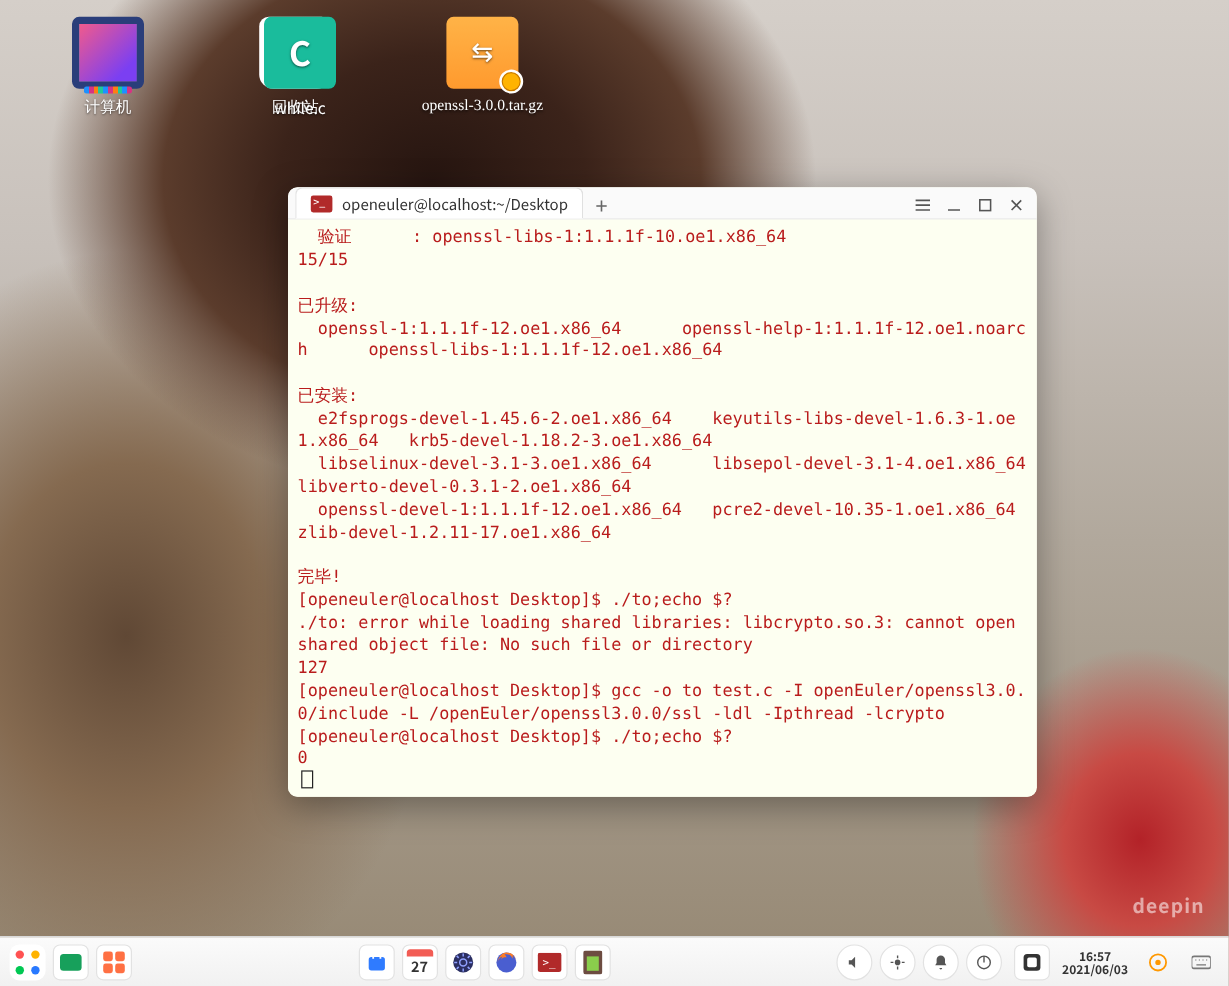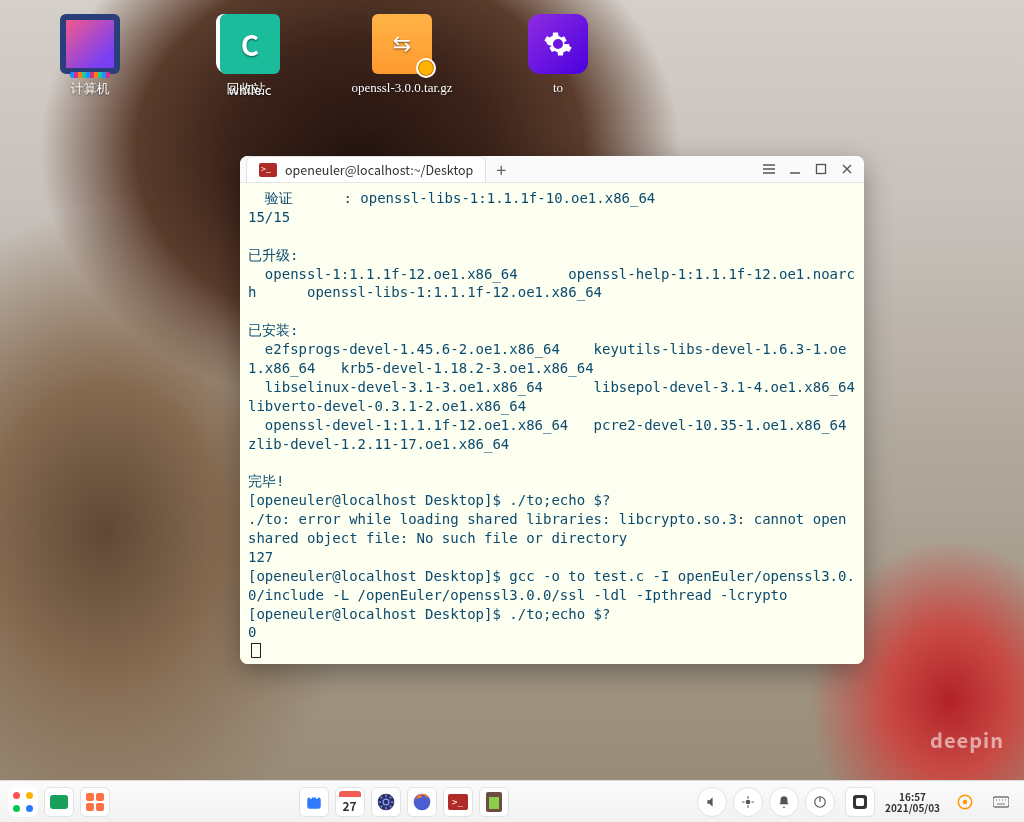--- a/index.html
+++ b/index.html
@@ -18,23 +18,23 @@
   .wallpaper {
     position: absolute; inset: 0;
     background:
       radial-gradient(ellipse 320px 260px at 360px 150px, #261510 0%, #3b231a 40%, #5b3c2c 70%, rgba(128,102,82,0) 100%),
       radial-gradient(ellipse 260px 320px at 105px 530px, #604835 0%, #856a50 45%, rgba(170,150,120,0) 100%),
       radial-gradient(ellipse 140px 160px at 950px 700px, #b32228 0%, #c84a44 45%, rgba(200,74,68,0) 100%),
       linear-gradient(180deg, #d5cfc9 0%, #c8c1bb 25%, #b1a89c 55%, #958772 100%);
   }
   .deepin-mark {
     position: absolute;
-    right: 20px; bottom: 68px;
+    right: 20px; bottom: 56px;
     color: rgba(255,255,255,0.55);
-    font-size: 20px; font-weight: 600;
+    font-size: 16px; font-weight: 600;
     letter-spacing: 1px;
   }
 
   
   .icon-grid {
     position: absolute;
     left: 30px; top: 14px;
     display: flex; flex-direction: row;
     gap: 36px;
     font-family: Liberation Serif, serif;
@@ -74,41 +74,41 @@
     background: #fdfff1;
     border-radius: 8px;
     box-shadow: 0 8px 28px rgba(0,0,0,0.35);
     display: flex; flex-direction: column;
     overflow: hidden;
   }
   .titlebar {
     height: 34px;
     background: #fafafa;
     border-bottom: 1px solid #e6e6e6;
-    display: flex; align-items: center;
+    display: flex; align-items: flex-end;
     padding: 0 6px; gap: 4px;
   }
   .tab {
     display: flex; align-items: center; gap: 8px;
     padding: 4px 12px; height: 26px;
     background: #fff;
     border: 1px solid #e0e0e0; border-bottom: none;
     border-radius: 6px 6px 0 0;
     font-size: 12.5px; color: #333;
   }
   .tab .term-badge { width: 18px; height: 14px; background: #b12a2a; border-radius:2px; position:relative; }
   .tab .term-badge::after { content:">_"; color:#fff; font-size:9px; position:absolute; top:-1px; left:2px; }
   .newtab { width:22px; height:22px; display:flex; align-items:center; justify-content:center; color:#666; font-size:18px; cursor:pointer; }
   .titlebar .spacer { flex:1; }
   .win-btn { width:22px; height:22px; display:flex; align-items:center; justify-content:center; color:#555; border-radius:4px; cursor:pointer; }
   .terminal-body {
     flex:1; padding: 6px 8px 8px 8px;
     font-family: "DejaVu Sans Mono","Liberation Mono","Courier New",monospace;
     font-size: 14px; line-height: 1.35;
-    color: #0c4a6e; background: #fdfff1;
+    color: #b91c1c; background: #fdfff1;
     white-space: pre-wrap; word-break: break-all;
   }
   .cursor-box { display:inline-block; width:10px; height:15px; border:1px solid #222; margin-left:3px; vertical-align:-2px; }
 
   
   .taskbar {
     position: absolute; left:0; right:0; bottom:0;
     height: 42px; border-top: 4px solid #efefef00;
     background: linear-gradient(180deg,#fbfbfb,#f1f1f1);
     border-top: 1px solid #d9d9d9;
@@ -155,28 +155,20 @@
     <div class="desktop-item">
       <div class="desk-icon icon-trash"></div>
       <div class="label">回收站</div>
     </div>
     <div class="desktop-item">
       <div class="desk-icon icon-tgz">
           <span>⇆</span>
         </div>
       <div class="label">openssl-3.0.0.tar.gz</div>
     </div>
-    <div class="desktop-item">
-      <div class="desk-icon icon-app">
-        <svg viewBox="0 0 24 24" fill="white">
-            <path d="M12 8a4 4 0 100 8 4 4 0 000-8zm9 4a8.9 8.9 0 01-.1 1.3l2 1.6-2 3.4-2.4-1a7.3 7.3 0 01-2.2 1.3l-.3 2.6h-4l-.3-2.6a7.3 7.3 0 01-2.2-1.3l-2.4 1-2-3.4 2-1.6A8.9 8.9 0 013 12a8.9 8.9 0 01.1-1.3l-2-1.6 2-3.4 2.4 1a7.3 7.3 0 012.2-1.3L8 2.8h4l.3 2.6a7.3 7.3 0 012.2 1.3l2.4-1 2 3.4-2 1.6c.07.43.1.87.1 1.3z"></path>
-          </svg>
-      </div>
-      <div class="label">to</div>
-    </div>
   </div>
 
   <div class="second-col">
     <div class="desktop-item">
       <div class="desk-icon icon-cfile">C</div>
       <div class="label">while.c</div>
     </div>
   </div>
 
   <div class="terminal-window">
@@ -314,21 +306,21 @@
           </svg>
       </div>
       <div class="tb-btn" style="margin-left:4px;">
         <svg width="16" height="16" viewBox="0 0 16 16">
             <rect x="1" y="1" width="14" height="14" rx="3" fill="#333"></rect>
             <rect x="4" y="4" width="8" height="8" rx="1.5" fill="#fff"></rect>
           </svg>
       </div>
       <div class="tb-date">
         <div>16:57</div>
-        <div>2021/05/03</div>
+        <div>2021/06/03</div>
       </div>
       <div class="tb-btn flat">
         <svg width="18" height="18" viewBox="0 0 24 24">
             <circle cx="12" cy="12" r="9" fill="none" stroke="#ff9800" stroke-width="2"></circle>
             <circle cx="12" cy="12" r="3" fill="#ff9800"></circle>
           </svg>
       </div>
       <div class="tb-btn flat">
         <svg width="16" height="16" viewBox="0 0 16 16">
             <rect x="0" y="3" width="16" height="10" rx="2" fill="none" stroke="#777" stroke-width="1.3"></rect>

